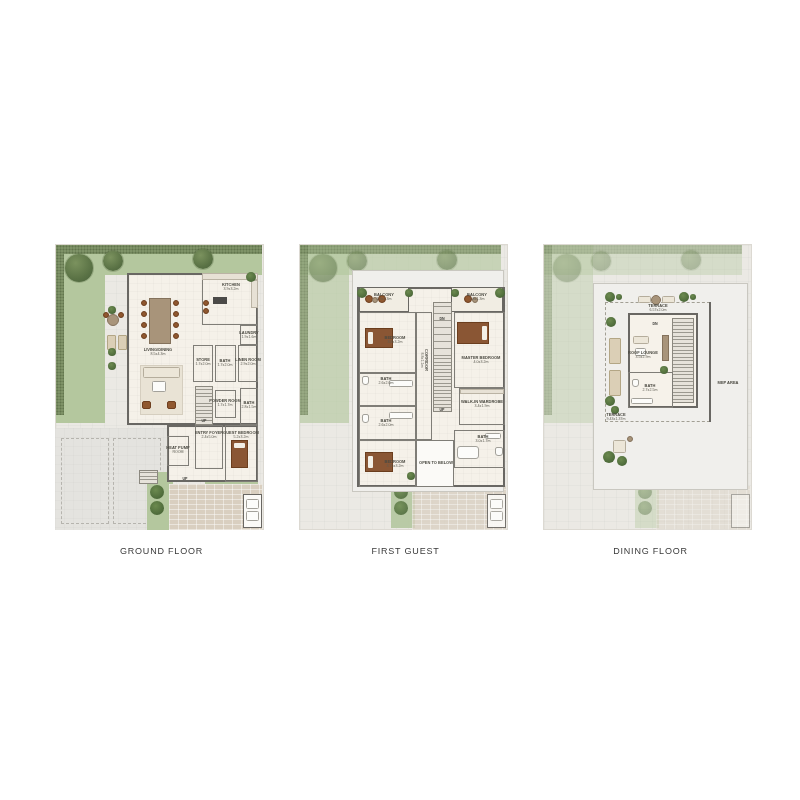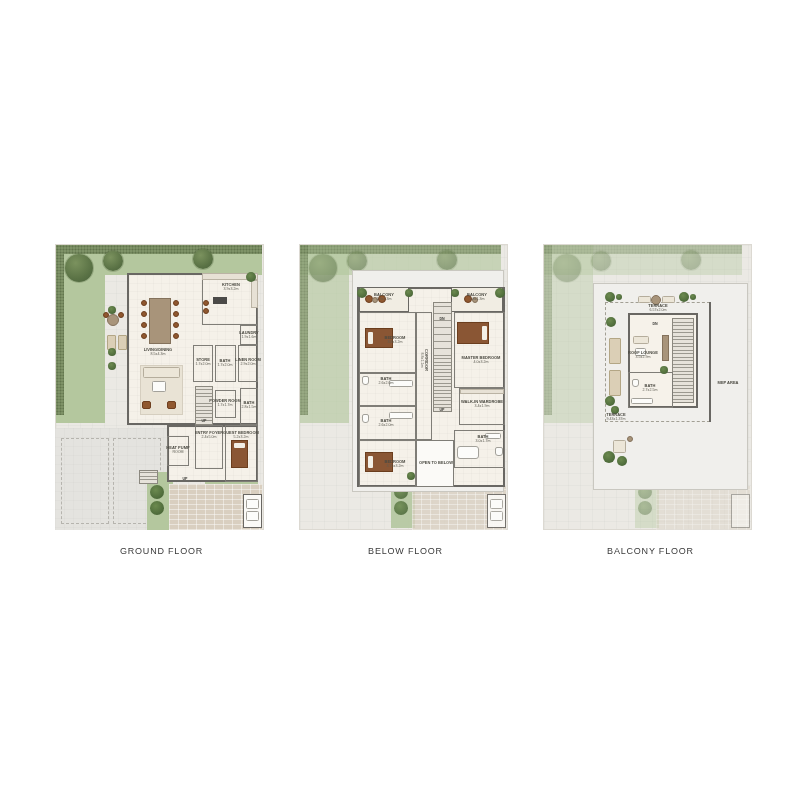--- a/index.html
+++ b/index.html
@@ -333,15 +333,15 @@
         <span class="d">9.43x1.37m</span>
       </div>
       <div class="el lbl" style="left: 185px; top: 142px; transform: translate(-50%, -50%);">
         <span class="t">MEP AREA</span>
       </div>
       <div class="el mark" style="left: 112px; top: 84px; transform: translate(-50%, -50%);">
         <span class="t">DN</span>
       </div>
     </div>
   <div class="floor-title" style="left:55px;width:213px">GROUND FLOOR</div>
-  <div class="floor-title" style="left:299px;width:213px">BELOW FLOOR</div>
-  <div class="floor-title" style="left:543px;width:215px">BALCONY FLOOR</div>
+  <div class="floor-title" style="left:299px;width:213px">FIRST GUEST</div>
+  <div class="floor-title" style="left:543px;width:215px">DINING FLOOR</div>
 </div>
 
 </body></html>

